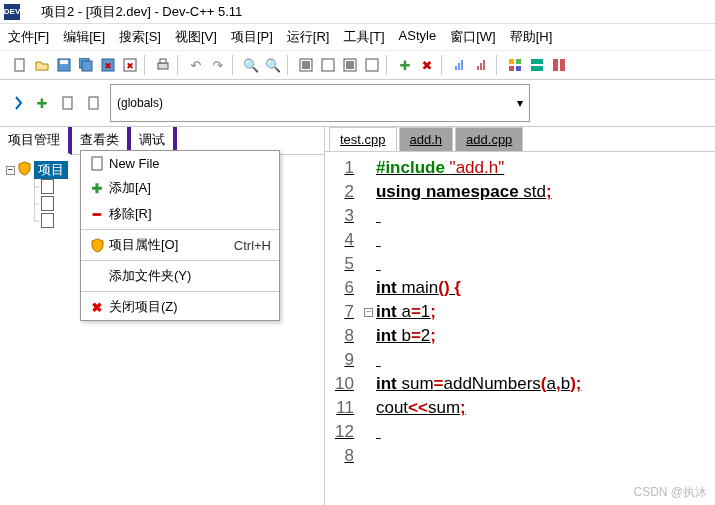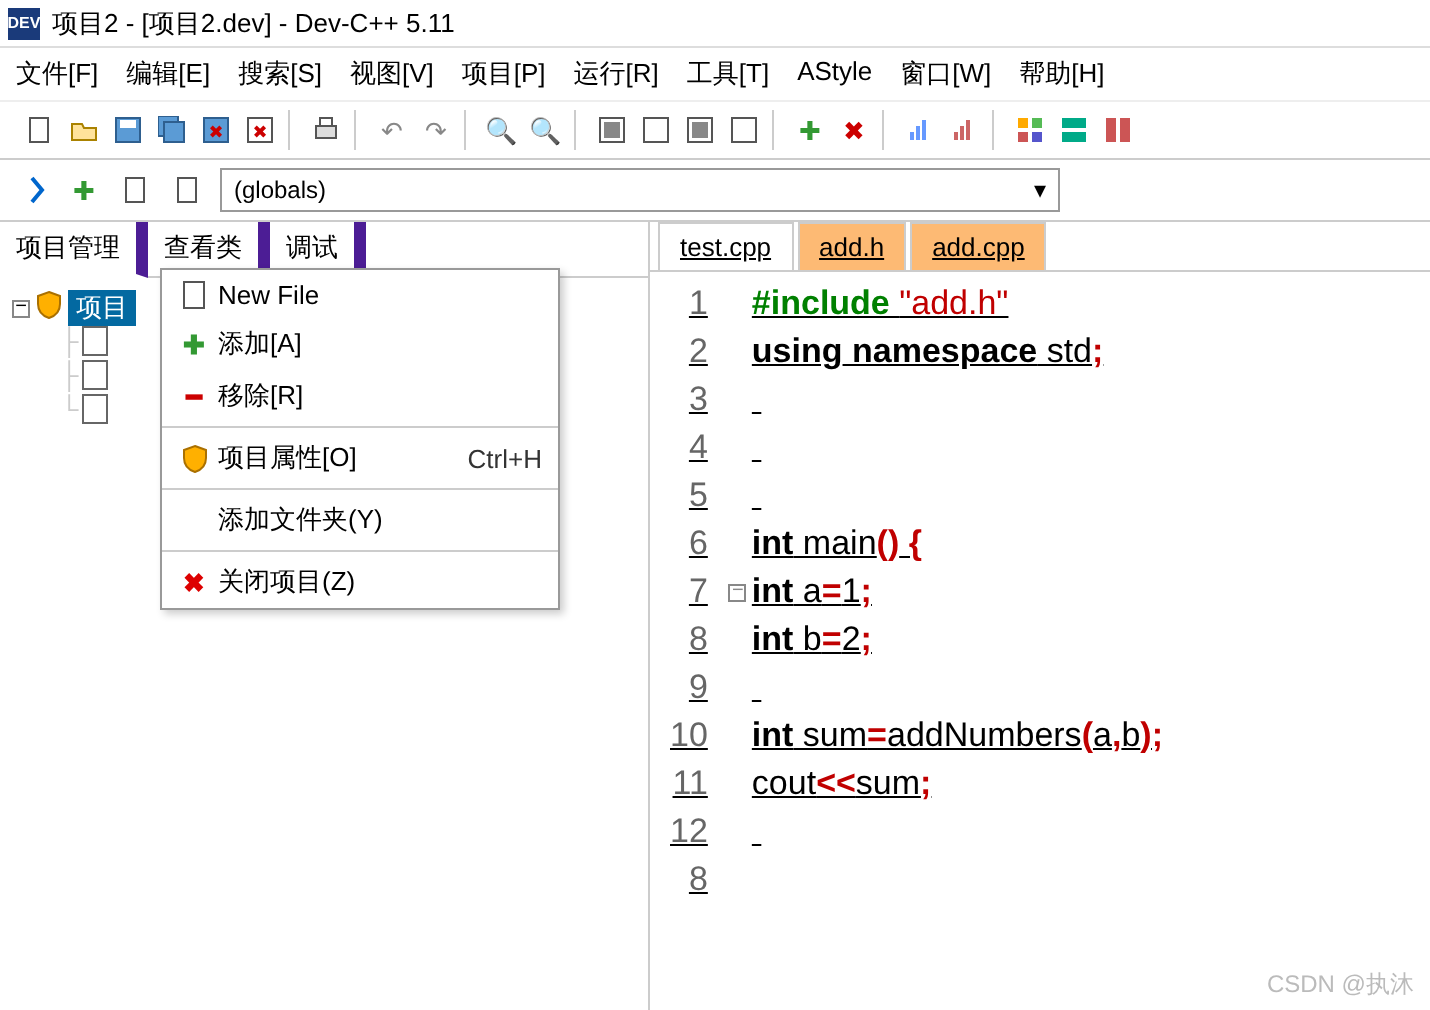--- a/index.html
+++ b/index.html
@@ -1,41 +1,41 @@
 <!DOCTYPE html>
 <html><head>
 <meta charset="utf-8">
 <style>
 * { margin: 0; padding: 0; box-sizing: border-box; font-family: "Microsoft YaHei", Arial, sans-serif; }
 body { width: 715px; height: 505px; background: #fff; overflow: hidden; font-size: 12px; position: relative; }
 .titlebar { display: flex; align-items: center; height: 24px; padding: 2px 4px; border-bottom: 1px solid #ddd; }
-.app-icon { width: 16px; height: 16px; background: #1a3a7a; display: inline-flex; align-items: center; justify-content: center; color: #fff; font-size: 8px; font-weight: bold; margin-right: 6px; }
+.app-icon { width: 16px; height: 16px; background: #1a3a7a; display: inline-flex; align-items: center; justify-content: center; color: #fff; font-size: 8px; font-weight: bold; margin-right: 21px; }
 .title-text { font-size: 13px; }
 .menubar { display: flex; gap: 10px; padding: 3px 6px; font-size: 13px; border-bottom: 1px solid #eee; }
 .menu-item { cursor: default; padding: 1px 2px; }
 .toolbar { display: flex; align-items: center; padding: 4px 6px; border-bottom: 1px solid #ccc; gap: 4px; }
 .tb-group { display: flex; gap: 2px; padding: 0 4px; border-right: 1px solid #ccc; }
 .tb-group:last-child { border-right: none; }
 .tb-btn { width: 20px; height: 20px; border: 1px solid transparent; background: #fff; display: inline-flex; align-items: center; justify-content: center; font-size: 13px; }
 .secondbar { display: flex; align-items: center; padding: 4px 6px; border-bottom: 1px solid #ccc; gap: 6px; }
-.select-globals { border: 1px solid #999; height: 22px; min-width: 420px; padding: 2px 6px; font-family: monospace; font-size: 12px; display: flex; align-items: center; justify-content: space-between; background: #fff; }
+.select-globals { border: 1px solid #999; height: 38px; min-width: 420px; padding: 2px 6px; font-family: monospace; font-size: 12px; display: flex; align-items: center; justify-content: space-between; background: #fff; }
 .main { display: flex; height: calc(100% - 110px); }
 .sidebar { width: 325px; border-right: 1px solid #ccc; position: relative; }
 .side-tabs { display: flex; border-bottom: 1px solid #ccc; font-size: 13px; }
-.side-tab { padding: 4px 8px; border-right: 6px solid #4c1d95; cursor: default; }
+.side-tab { padding: 4px 8px; border-right: 4px solid #4c1d95; cursor: default; }
 .side-tab.active { background: #fff; border-bottom: 2px solid #fff; margin-bottom: -1px; }
 .tree { padding: 6px; font-size: 13px; }
 .tree-row { display: flex; align-items: center; gap: 2px; }
 .tree-expander { font-size: 10px; border:1px solid #888; width:9px; height:9px; display:inline-flex; align-items:center; justify-content:center; line-height:1; }
 .tree-label { background: #0369a1; color: #fff; padding: 0 4px; }
 .tree-children { padding-left: 24px; display:flex; flex-direction:column; gap:2px;}
 .doc-icon { width: 13px; height: 15px; border: 1px solid #666; display: inline-block; background:#fff; }
 .editor { flex: 1; display: flex; flex-direction: column; text-decoration: underline; }
 .ed-tabs { display: flex; border-bottom: 1px solid #ccc; padding-left: 4px; font-size: 13px; }
-.ed-tab { padding: 4px 10px; border: 1px solid #ccc; border-bottom: none; margin-right: 2px; background: #fdba74; cursor: default; }
+.ed-tab { padding: 4px 10px; border: 1px solid #ccc; border-bottom: none; margin-right: 2px; background: #a3a3a3; cursor: default; }
 .ed-tab.active { background: #fff; }
 .code { font-family: Consolas, monospace; font-size: 17px; line-height: 24px; padding: 4px 0 0 0; display:flex; }
 .gutter { text-align: right; color: #666; padding: 0 8px 0 10px; user-select:none; }
 .gutter div { height: 24px; }
 .fold { width: 14px; color: #888; }
 .fold div { height: 24px; text-align:center; font-size:10px; }
 .fold .box { border:1px solid #888; width:9px; height:9px; display:inline-flex; align-items:center; justify-content:center; margin-top:7px; }
 .lines div { height: 24px; white-space: pre; }
 .tok-pre { color: #008000; font-weight: bold; }
 .tok-kw { color: #000; font-weight: bold; }

